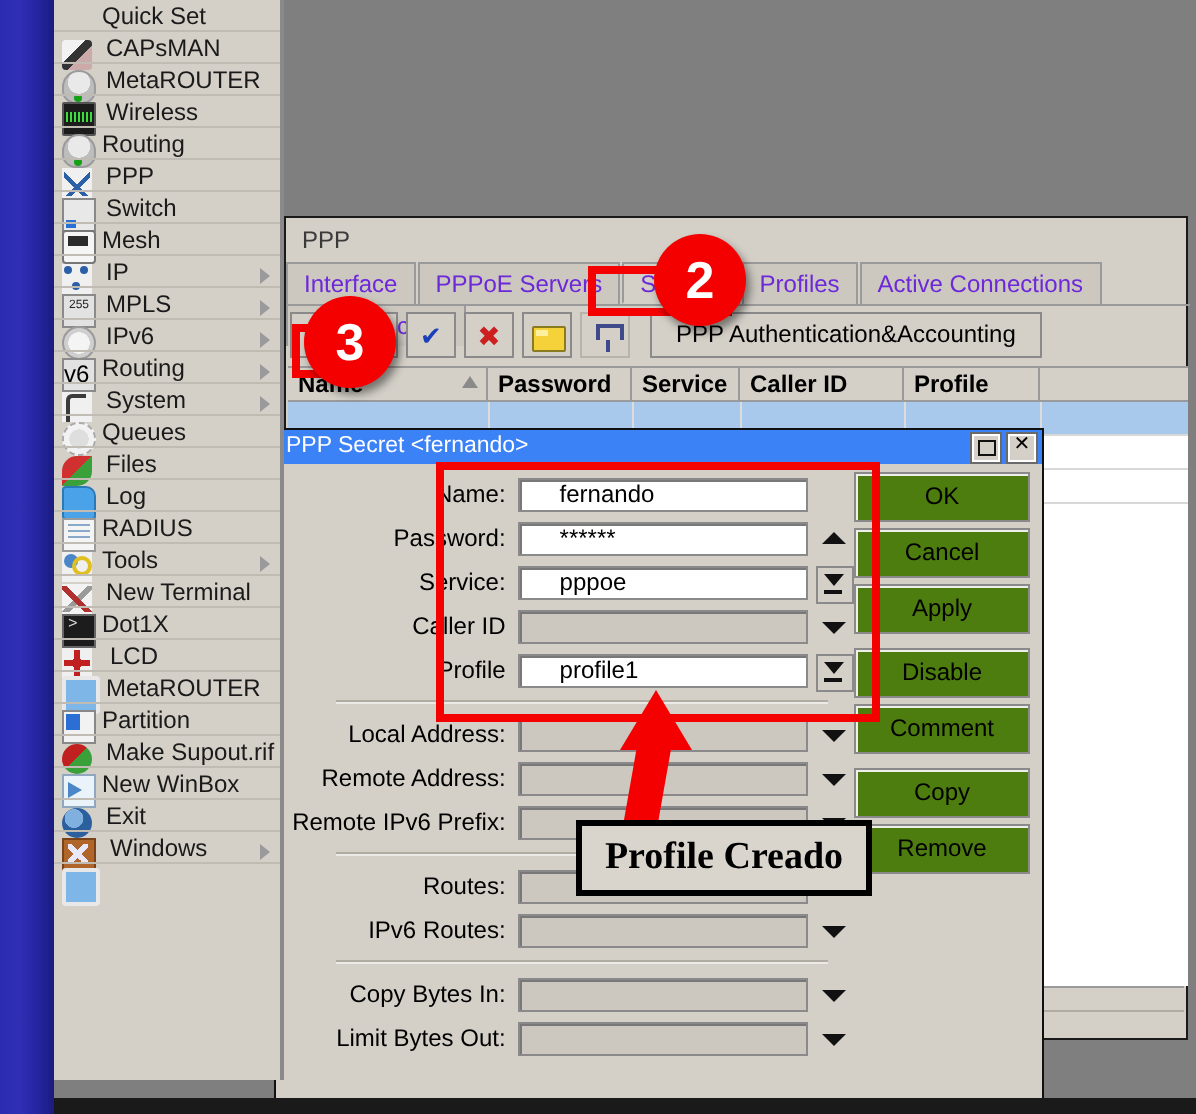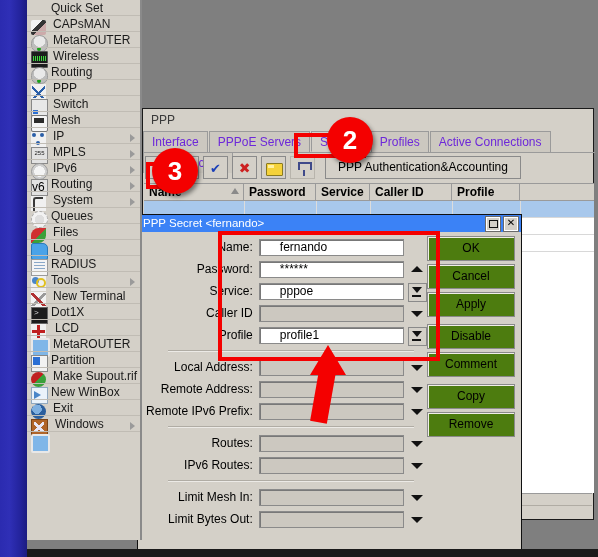--- a/index.html
+++ b/index.html
@@ -365,21 +365,21 @@
           </div>
           <div class="frow">
             <div class="flabel">IPv6 Routes:</div>
             <div class="finput ro"></div>
             <div class="fctl">
               <span class="caret-dn"></span>
             </div>
           </div>
           <div class="divider"></div>
           <div class="frow">
-            <div class="flabel">Limit Mesh In:</div>
+            <div class="flabel">Copy Bytes In:</div>
             <div class="finput ro"></div>
             <div class="fctl">
               <span class="caret-dn"></span>
             </div>
           </div>
           <div class="frow">
             <div class="flabel">Limit Bytes Out:</div>
             <div class="finput ro"></div>
             <div class="fctl">
               <span class="caret-dn"></span>
@@ -404,20 +404,21 @@
   <div class="redbox" style="left:218px;top:231px;width:222px;height:130px;"></div>
 
   <div class="badge" style="left:83px;top:89px;"><span>1</span></div>
   <div class="badge" style="left:327px;top:117px;"><span>2</span></div>
   <div class="badge" style="left:152px;top:148px;"><span>3</span></div>
 
   <div class="arrow-up" style="left:306px;top:345px;">
     <div class="shaft"></div>
       <div class="head"></div>
   </div>
+  <div class="callout" style="left:288px;top:410px;width:148px;height:38px;">Profile Creado</div>
 
   <div class="taskbar"></div>
 
   <div class="sidebar" id="sidebar">
       <div class="menu-item">
         <span class="mico ic-pencil"></span>
         <span class="mlabel">Quick Set</span>
       </div>
       <div class="menu-item">
         <span class="mico ic-cap"></span>

